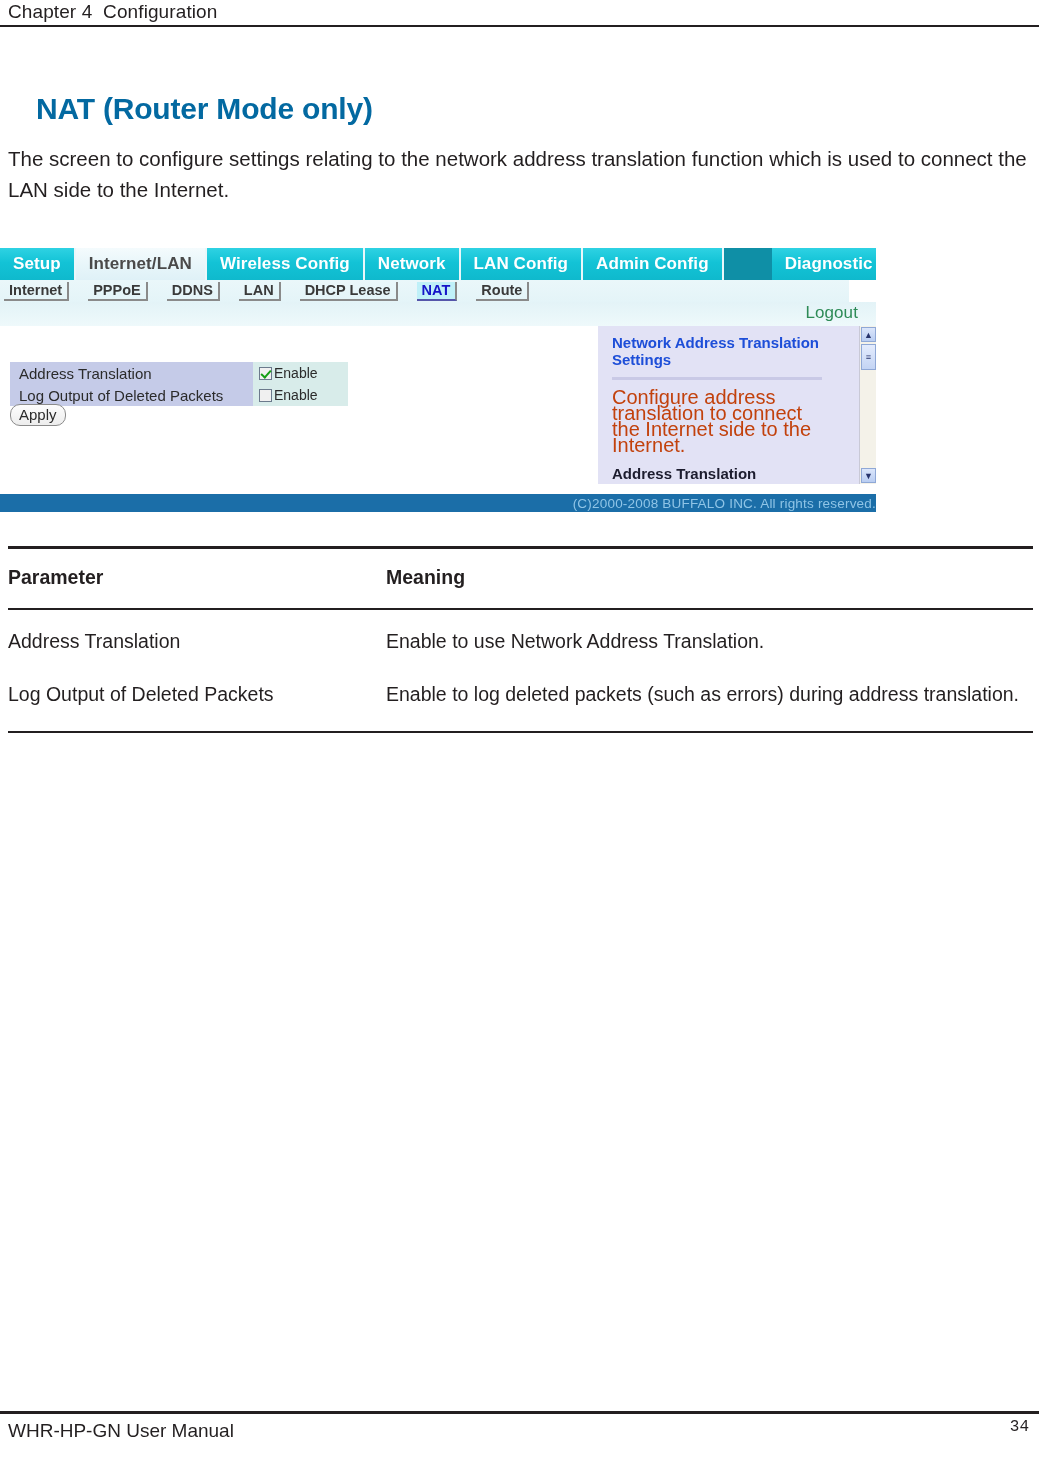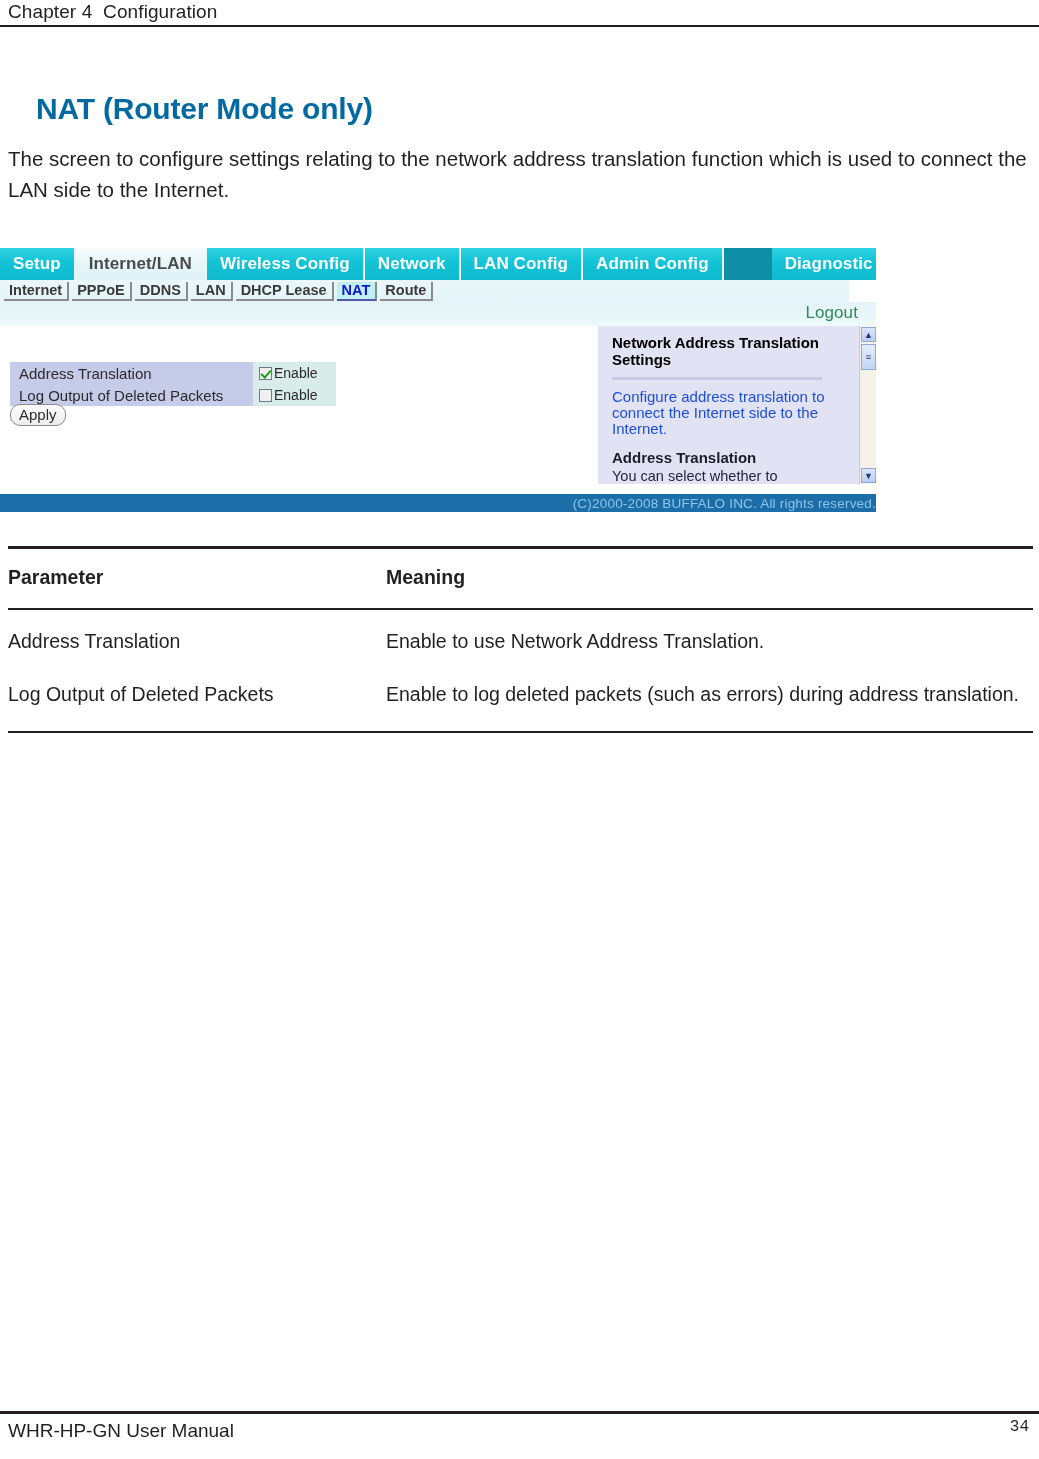--- a/index.html
+++ b/index.html
@@ -102,20 +102,21 @@
   .subnav {
     position: absolute;
     left: 0; top: 32px;
     width: 849px;
     height: 22px;
     background: linear-gradient(180deg,#eaf7fa 0%, #e4f4f8 100%);
     display: flex;
     align-items: center;
     padding-left: 4px;
     box-sizing: border-box;
+    gap: 16px;
   }
   .subtab {
     font-size: 14.5px;
     font-weight: bold;
     color: #3a3a3a;
     padding: 0 5px;
     margin-right: 3px;
     border-right: 2px solid #8a8a8a;
     border-bottom: 2px solid #8a8a8a;
     line-height: 17px;
@@ -163,21 +164,21 @@
     width: 243px;
     background: #c5cbe8;
     color: #2b2b2b;
     font-size: 15px;
     display: flex;
     align-items: center;
     padding-left: 9px;
     box-sizing: border-box;
   }
   .setrow .val {
-    width: 83px;
+    width: 95px;
     background: #d8ecea;
     display: flex;
     align-items: center;
     padding-left: 6px;
     box-sizing: border-box;
     gap: 2px;
   }
   .cbox {
     width: 13px; height: 13px;
     background: #f0f0f0;
@@ -221,32 +222,32 @@
     overflow: hidden;
   }
   .help-inner {
     position: absolute;
     left: 14px; top: 8px;
     width: 222px;
   }
   .help-title {
     font-size: 15px;
     font-weight: bold;
-    color: #000000;
+    color: #1d4ed8;
     line-height: 17px;
   }
   .help-hr {
     margin: 9px 0 9px 0;
     width: 210px;
     height: 3px;
     background: #c9c9e6;
   }
   .help-p {
-    font-size: 15px;
-    color: #1d4ed8;
+    font-size: 20px;
+    color: #c2410c;
     line-height: 16px;
   }
   .help-sub {
     margin-top: 12px;
     font-size: 15px;
     font-weight: bold;
     color: #1c1c2e;
   }
   .help-clip {
     font-size: 14.5px;

